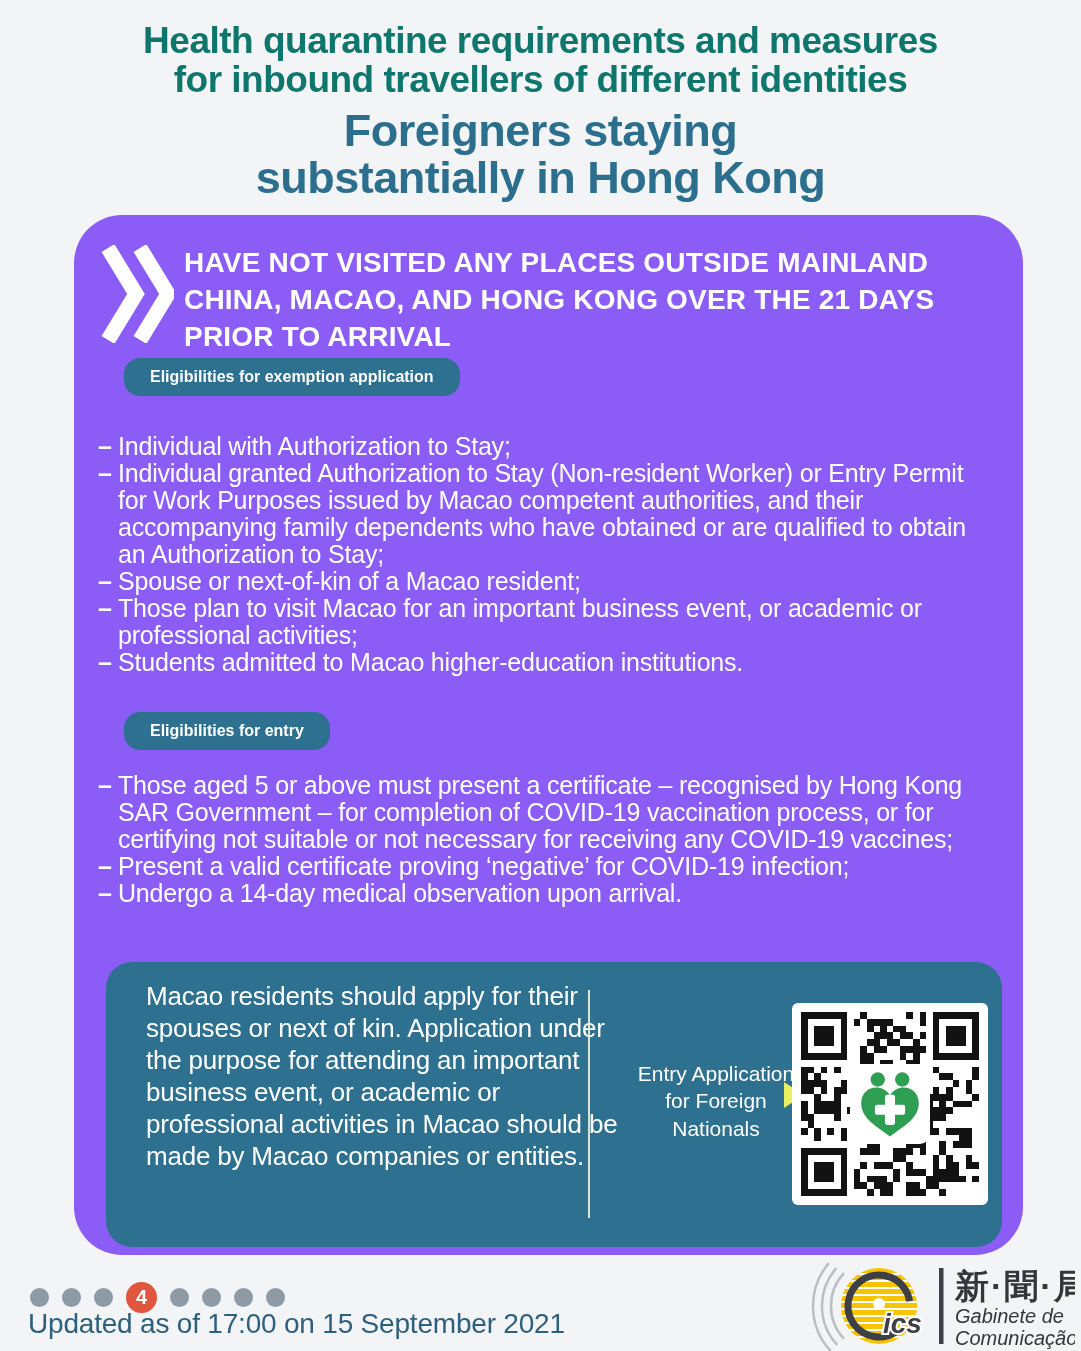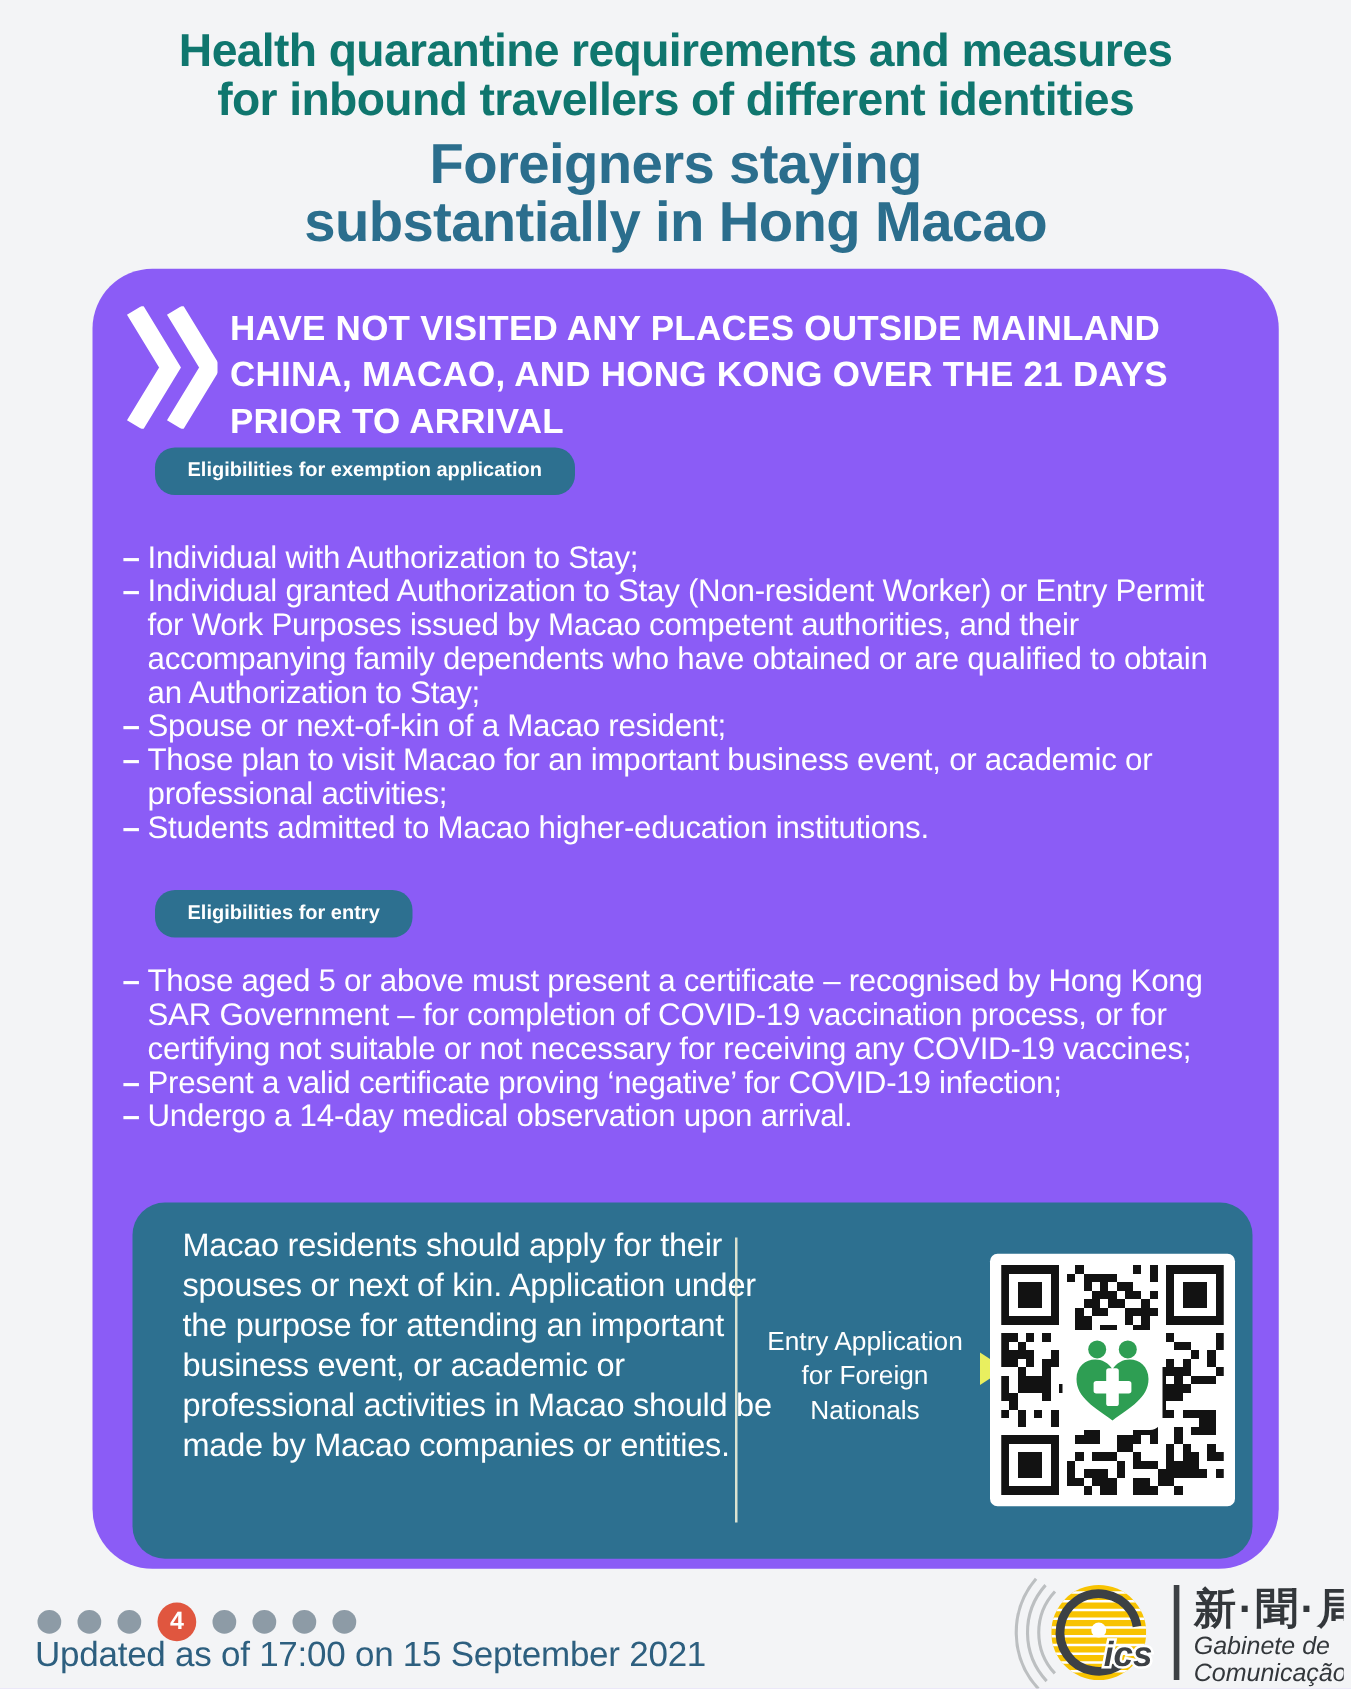--- a/index.html
+++ b/index.html
@@ -66,21 +66,21 @@
   .note-text{
     position:absolute;left:40px;top:18px;width:480px;
     font-size:26px;line-height:32px;color:#fff;
     letter-spacing:-0.2px;
   }
   .note-divider{
     position:absolute;left:482px;top:28px;
     width:2px;height:228px;background:#eef0d8;opacity:.9;
   }
   .qr-label{
-    position:absolute;left:496px;top:98px;width:180px;
+    position:absolute;left:520px;top:98px;width:180px;
     text-align:center;font-size:21px;line-height:1.3;color:#fff;
   }
   .qr-arrow{
     position:absolute;left:678px;top:120px;
     width:0;height:0;
     border-left:20px solid #e9ef5f;
     border-top:13px solid transparent;
     border-bottom:13px solid transparent;
   }
   .qr-box{
@@ -120,21 +120,21 @@
 <body>
 
 <div class="page">
 
   <div class="main-title">
     <div>Health quarantine requirements and measures</div>
     <div>for inbound travellers of different identities</div>
   </div>
   <div class="sub-title">
     <div>Foreigners staying</div>
-    <div>substantially in Hong Macao</div>
+    <div>substantially in Hong Kong</div>
   </div>
 
   <div class="card">
 
     <span class="chevron">
       <svg width="74" height="98" viewBox="0 0 74 98">
         <path d="M8,3 L36,49 L8,95" fill="none" stroke="#ffffff" stroke-width="15"></path>
         <path d="M40,3 L68,49 L40,95" fill="none" stroke="#ffffff" stroke-width="15"></path>
       </svg>
     </span>

